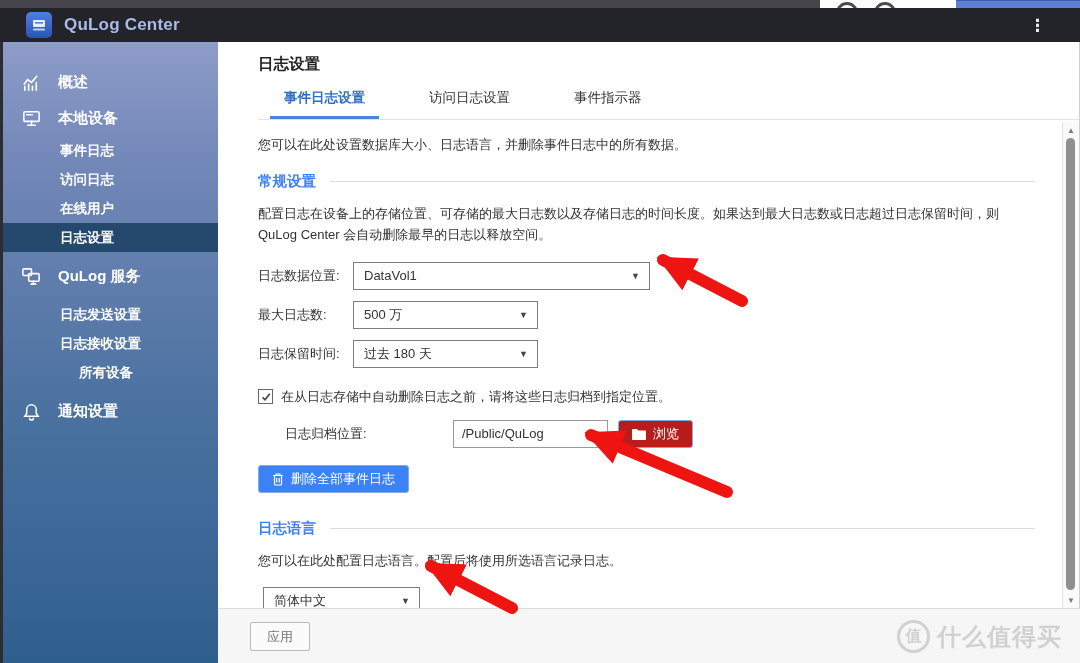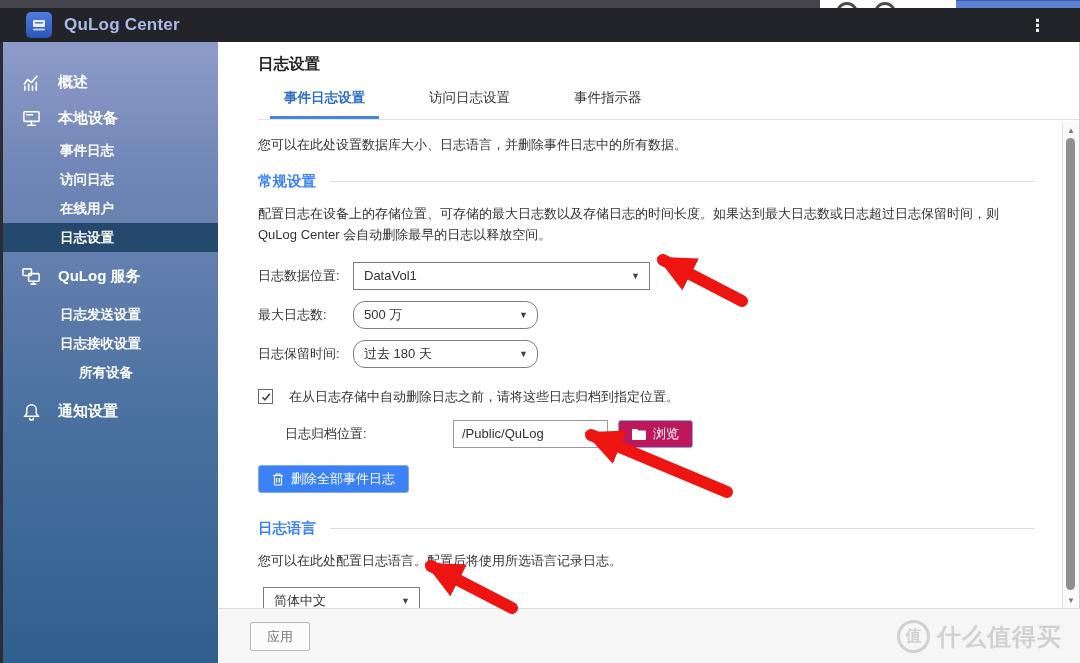--- a/index.html
+++ b/index.html
@@ -37,28 +37,28 @@
   .scrollpane{padding:12px 44px 0 40px;}
   .intro{font-size:13px;color:#333;margin:4px 0 18px 0;}
   .section-heading{display:flex;align-items:center;gap:14px;margin-top:4px;}
   .section-heading .h{font-size:14.5px;font-weight:bold;color:#3b82f6;white-space:nowrap;}
   .section-heading .rule{flex:1;height:1px;background:#ddd;}
   .section-desc{font-size:13px;color:#333;line-height:1.6;margin:13px 0 16px 0;}
   .field-row{display:flex;align-items:center;margin-bottom:11px;}
   .field-label{width:95px;font-size:13px;color:#333;flex:0 0 auto;}
   .select{height:28px;box-sizing:border-box;border:1px solid #7d7d7d;background:#fff;display:flex;align-items:center;justify-content:space-between;padding:0 9px 0 10px;font-size:13px;color:#333;cursor:pointer;}
   .select .caret{font-size:9px;color:#444;margin-left:8px;}
-  .w-wide{width:297px;} .w-mid{width:185px;border-radius:12px;} .w-lang{width:157px;}
-  .check-row{display:flex;align-items:center;gap:16px;margin:20px 0 14px 0;font-size:13px;color:#333;}
+  .w-wide{width:297px;} .w-mid{width:185px;} .w-lang{width:157px;}
+  .check-row{display:flex;align-items:center;gap:8px;margin:20px 0 14px 0;font-size:13px;color:#333;}
   .checkbox{width:13px;height:13px;border:1px solid #666;background:#fff;display:flex;align-items:center;justify-content:center;cursor:pointer;flex:0 0 auto;}
   .archive-row{display:flex;align-items:center;margin-left:27px;}
   .archive-label{width:168px;font-size:13px;color:#333;flex:0 0 auto;}
   .text-input{width:155px;height:28px;box-sizing:border-box;border:1px solid #9a9a9a;padding:0 8px;font-size:13px;color:#333;font-family:inherit;}
   .btn-blue{height:28px;border:1px solid #85aae2;border-radius:3px;background:#3f7bd8;color:#fff;font-size:13px;display:inline-flex;align-items:center;gap:7px;padding:0 13px;cursor:pointer;font-family:inherit;}
-  .browse-btn{margin-left:10px;background:#be185d;}
+  .browse-btn{margin-left:10px;background:#b91c1c;}
   .delete-btn{margin-top:17px;background:#3b82f6;}
   .lang-section{margin-top:26px;}
   
   .footer{position:absolute;left:0;bottom:0;width:862px;height:55px;background:#f6f6f6;border-top:1px solid #dcdcdc;box-sizing:border-box;}
   .apply-btn{position:absolute;left:32px;top:13px;height:29px;padding:0 16px;background:#fbfbfb;border:1px solid #b9b9b9;border-radius:2px;color:#777;font-size:13px;cursor:pointer;font-family:inherit;}
   .watermark{position:absolute;right:18px;top:11px;display:flex;align-items:center;gap:7px;color:#cbcbcb;opacity:.85;}
   .wm-circle{width:27px;height:27px;border:3px solid #cbcbcb;border-radius:50%;display:flex;align-items:center;justify-content:center;font-size:16px;font-weight:bold;}
   .wm-text{font-size:24px;font-weight:bold;letter-spacing:1px;}
   
   .scrollbar{position:absolute;right:0;top:80px;bottom:55px;width:17px;background:#fafafa;border-left:1px solid #e3e3e3;box-sizing:border-box;}

